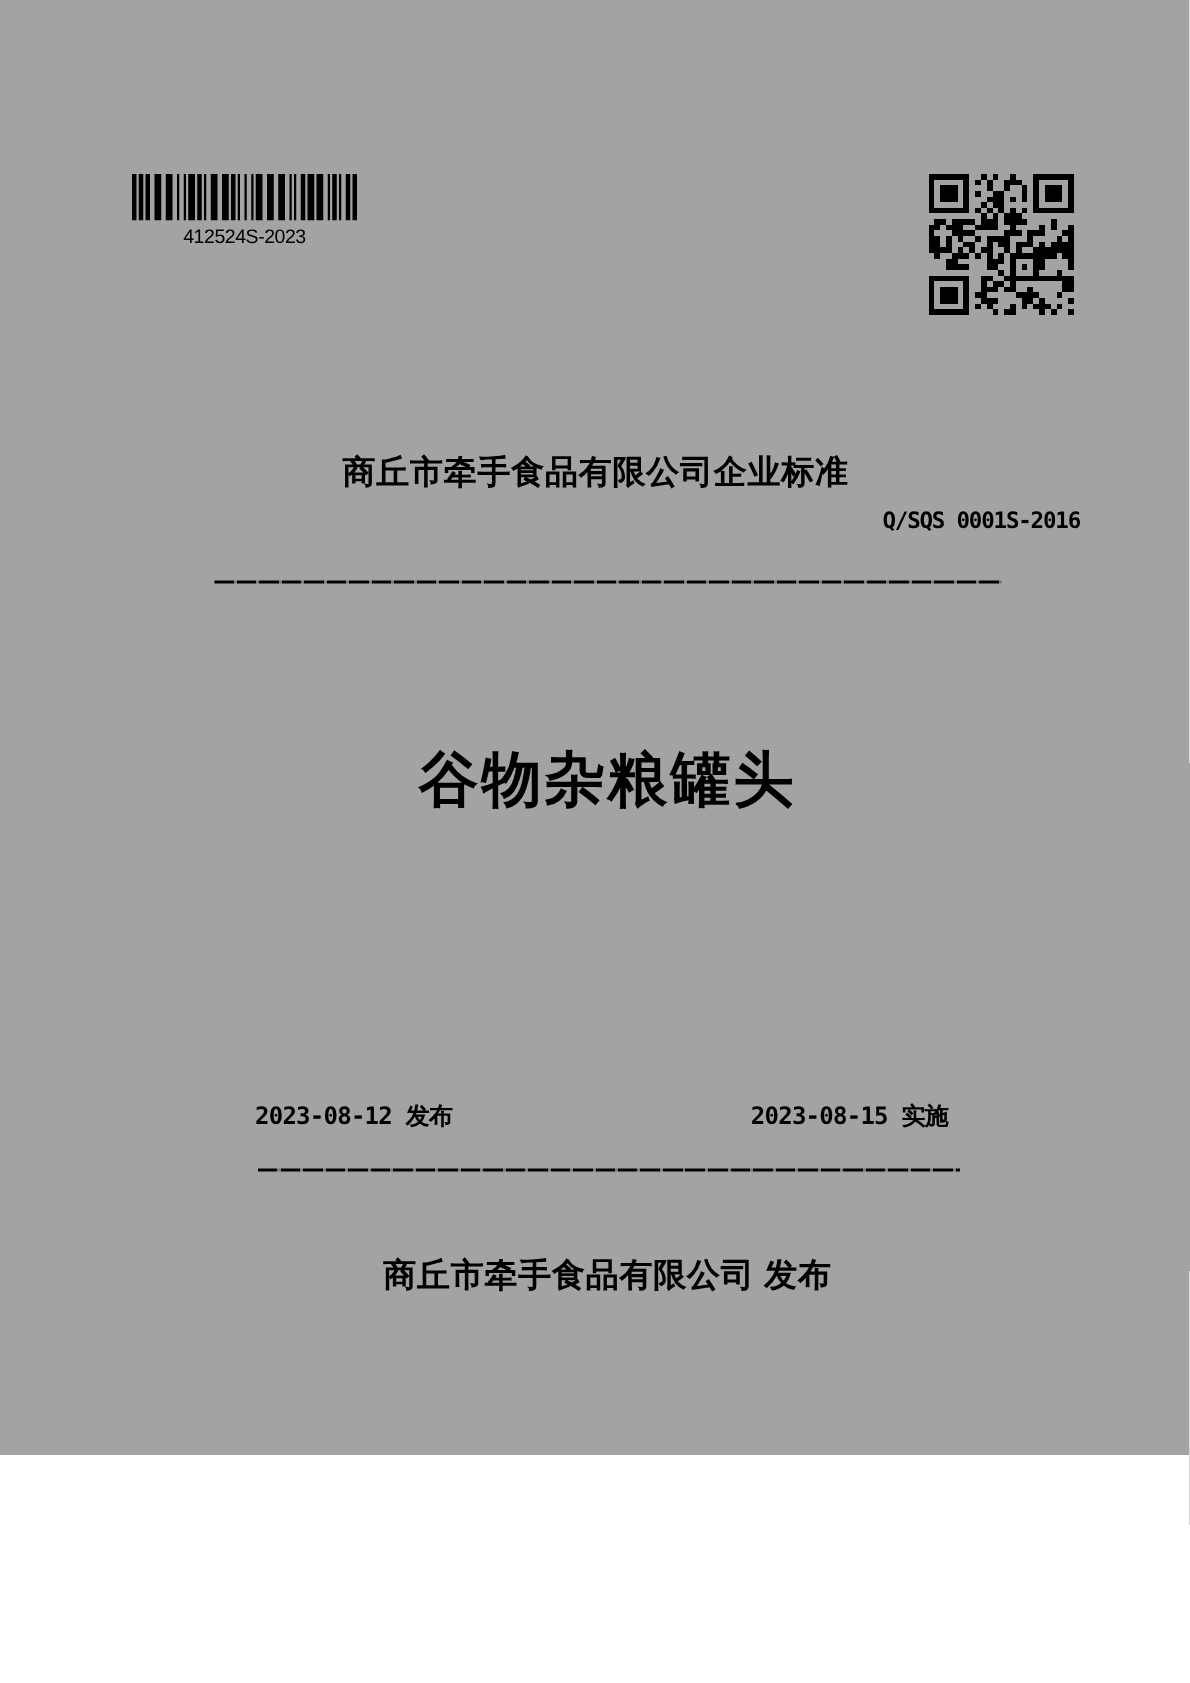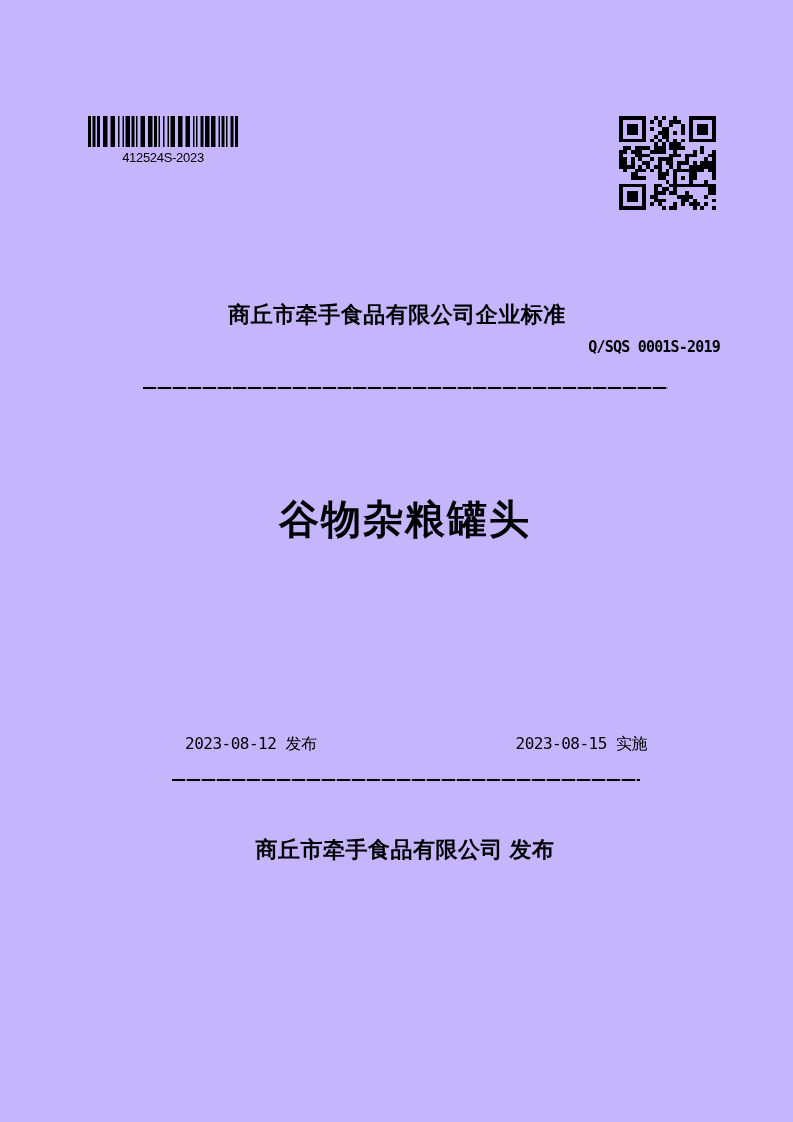--- a/index.html
+++ b/index.html
@@ -1,20 +1,20 @@
 <!DOCTYPE html>
 <html><head>
 <meta charset="utf-8">
 <style>
   html, body { margin: 0; padding: 0; background: #ffffff; }
   .page {
     position: relative;
     width: 793px;
-    height: 1122px;
-    background: #c4b5fd;
+    height: 970px;
+    background: #a3a3a3;
     overflow: hidden;
     font-family: "Liberation Sans", sans-serif;
     color: #000000;
   }
 
   
   .barcode-block {
     position: absolute;
     left: 88px;
     top: 116px;
@@ -79,27 +79,27 @@
     top: 492px;
     text-align: center;
     font-size: 40px;
     font-weight: 700;
     letter-spacing: 2px;
     white-space: nowrap;
   }
 
   .dates-row {
     position: absolute;
-    left: 185px;
+    left: 170px;
     top: 734px;
     width: 462px;
     display: flex;
     justify-content: space-between;
     font-size: 16px;
-    font-weight: 400;
+    font-weight: 700;
   }
   .date-text {
     font-family: "DejaVu Sans Mono", "Liberation Sans", sans-serif;
     letter-spacing: -0.5px;
     white-space: nowrap;
   }
 
   .publisher {
     position: absolute;
     left: 17px;
@@ -464,21 +464,21 @@
       <rect x="11" y="24" width="1" height="1" fill="#000000"></rect>
       <rect x="13" y="24" width="1" height="1" fill="#000000"></rect>
       <rect x="14" y="24" width="1" height="1" fill="#000000"></rect>
       <rect x="19" y="24" width="1" height="1" fill="#000000"></rect>
       <rect x="21" y="24" width="1" height="1" fill="#000000"></rect>
       <rect x="24" y="24" width="1" height="1" fill="#000000"></rect>
     </svg>
 
   <div class="header-title">商丘市牵手食品有限公司企业标准</div>
 
-  <div class="std-number">Q/SQS 0001S-2019</div>
+  <div class="std-number">Q/SQS 0001S-2016</div>
 
   <div class="rule rule-top"></div>
 
   <div class="doc-title">谷物杂粮罐头</div>
 
   <div class="dates-row">
     <span class="date-text">2023-08-12 发布</span>
     <span class="date-text">2023-08-15 实施</span>
   </div>
 

